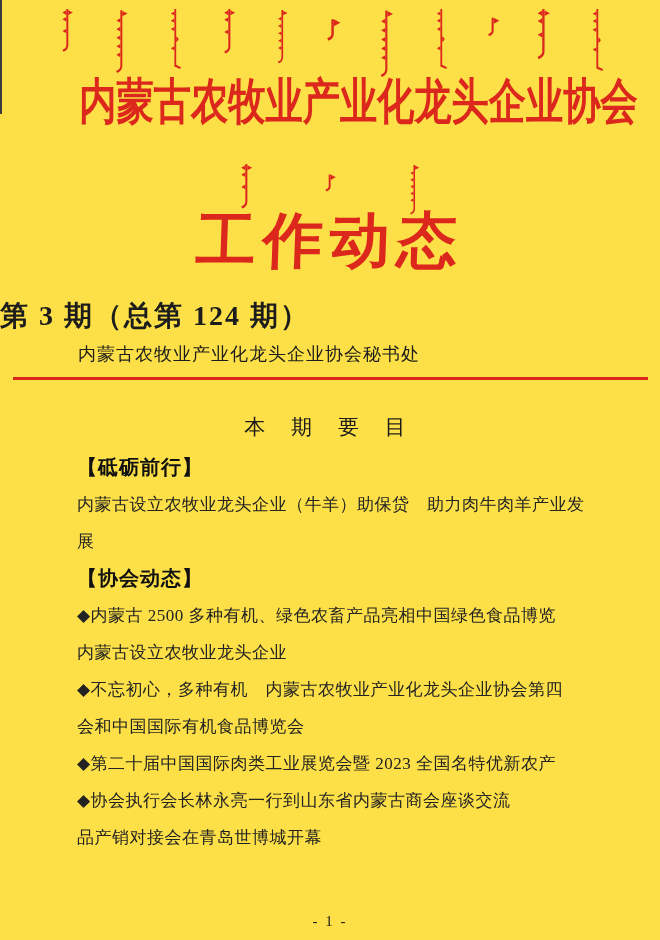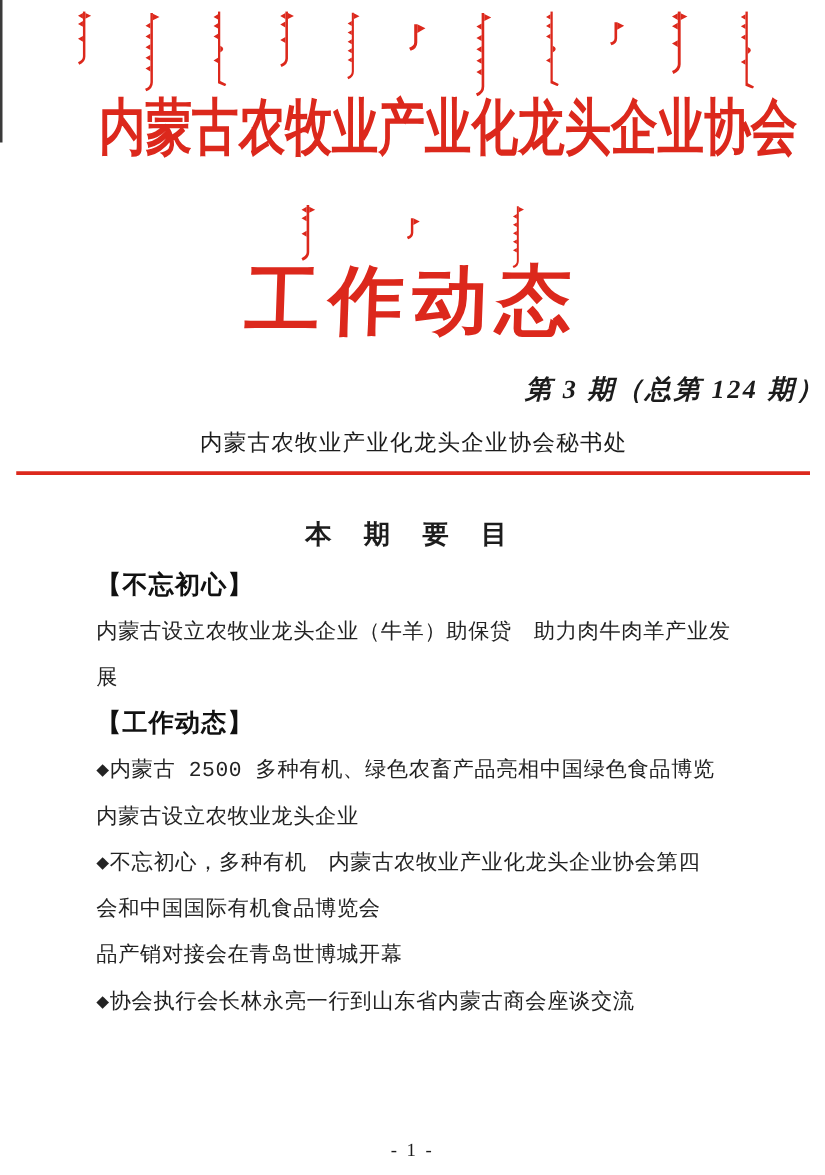--- a/index.html
+++ b/index.html
@@ -4,21 +4,21 @@
 <style>
   :root{
     --red:#dc281c;
     --ink:#1c1c1c;
   }
   html,body{margin:0;padding:0;background:#888;}
   .page{
     position:relative;
     width:660px;height:940px;
     margin:0 auto;
-    background:#ffffff;
+    background:#fde047;
     overflow:hidden;
     font-family:"Liberation Serif","DejaVu Serif",serif;
     color:var(--ink);
   }
   .edge-strip{
     position:absolute;left:0;top:0;width:2px;height:114px;
     background:#3a3a3a;
   }
   
   .mg-row{position:absolute;display:flex;align-items:flex-start;color:var(--red);}
@@ -39,47 +39,46 @@
   .bulletin-title{
     position:absolute;top:210px;left:0;width:100%;
     text-align:center;white-space:nowrap;
     font-size:60px;font-weight:bold;line-height:62px;
     color:var(--red);
     letter-spacing:7px;
     transform:skewX(-2deg);
   }
   .issue-line{
     position:absolute;top:297px;left:0;width:100%;
-    text-align:right;
-    font-size:21px;font-weight:bold;letter-spacing:2px;font-style:italic;
+    text-align:left;
+    font-size:28px;font-weight:bold;letter-spacing:2px;
   }
   .pub-line{
     position:absolute;top:342px;left:78px;right:76px;
-    display:flex;justify-content:center;align-items:baseline;
+    display:flex;justify-content:flex-start;align-items:baseline;
     font-size:18px;letter-spacing:1px;
   }
   .red-rule{
     position:absolute;top:377px;left:13px;right:12px;height:3px;
     background:var(--red);
   }
   .toc-heading{
     position:absolute;top:413px;left:0;width:100%;
     text-align:center;
     font-family:"Liberation Sans","DejaVu Sans",sans-serif;
-    font-size:21px;font-weight:bold;letter-spacing:10px;
+    font-size:21px;font-weight:normal;letter-spacing:10px;
   }
   .toc{
     position:absolute;top:449px;left:77px;right:68px;
   }
   .toc-line{
     height:37px;display:flex;align-items:center;
     font-size:17px;letter-spacing:0.5px;
     white-space:nowrap;
     color:#232323;
-    font-family:Liberation Mono, monospace;
   }
   .toc-section-label{
     font-family:"Liberation Sans","DejaVu Sans",sans-serif;
     font-size:20px;font-weight:bold;letter-spacing:1px;
     color:#111;
   }
   .page-num{
     position:absolute;top:913px;left:0;width:100%;
     text-align:center;font-size:15px;letter-spacing:2px;
   }
@@ -169,28 +168,29 @@
 
   <div class="pub-line">
     <span>内蒙古农牧业产业化龙头企业协会秘书处</span>
   </div>
 
   <div class="red-rule"></div>
 
   <div class="toc-heading">本 期 要 目</div>
 
   <div class="toc">
-    <div class="toc-line toc-section-label">【不忘初心】</div>
+    <div class="toc-line toc-section-label">【砥砺前行】</div>
     <div class="toc-line">内蒙古设立农牧业龙头企业（牛羊）助保贷　助力肉牛肉羊产业发</div>
     <div class="toc-line">展</div>
 
-    <div class="toc-line toc-section-label">【工作动态】</div>
+    <div class="toc-line toc-section-label">【协会动态】</div>
     <div class="toc-line">◆内蒙古 2500 多种有机、绿色农畜产品亮相中国绿色食品博览</div>
     <div class="toc-line">内蒙古设立农牧业龙头企业</div>
     <div class="toc-line">◆不忘初心，多种有机　内蒙古农牧业产业化龙头企业协会第四</div>
     <div class="toc-line">会和中国国际有机食品博览会</div>
+    <div class="toc-line">◆第二十届中国国际肉类工业展览会暨 2023 全国名特优新农产</div>
+    <div class="toc-line">◆协会执行会长林永亮一行到山东省内蒙古商会座谈交流</div>
     <div class="toc-line">品产销对接会在青岛世博城开幕</div>
-    <div class="toc-line">◆协会执行会长林永亮一行到山东省内蒙古商会座谈交流</div>
   </div>
 
   <div class="page-num">- 1 -</div>
 
 </div>
 
 </body></html>

